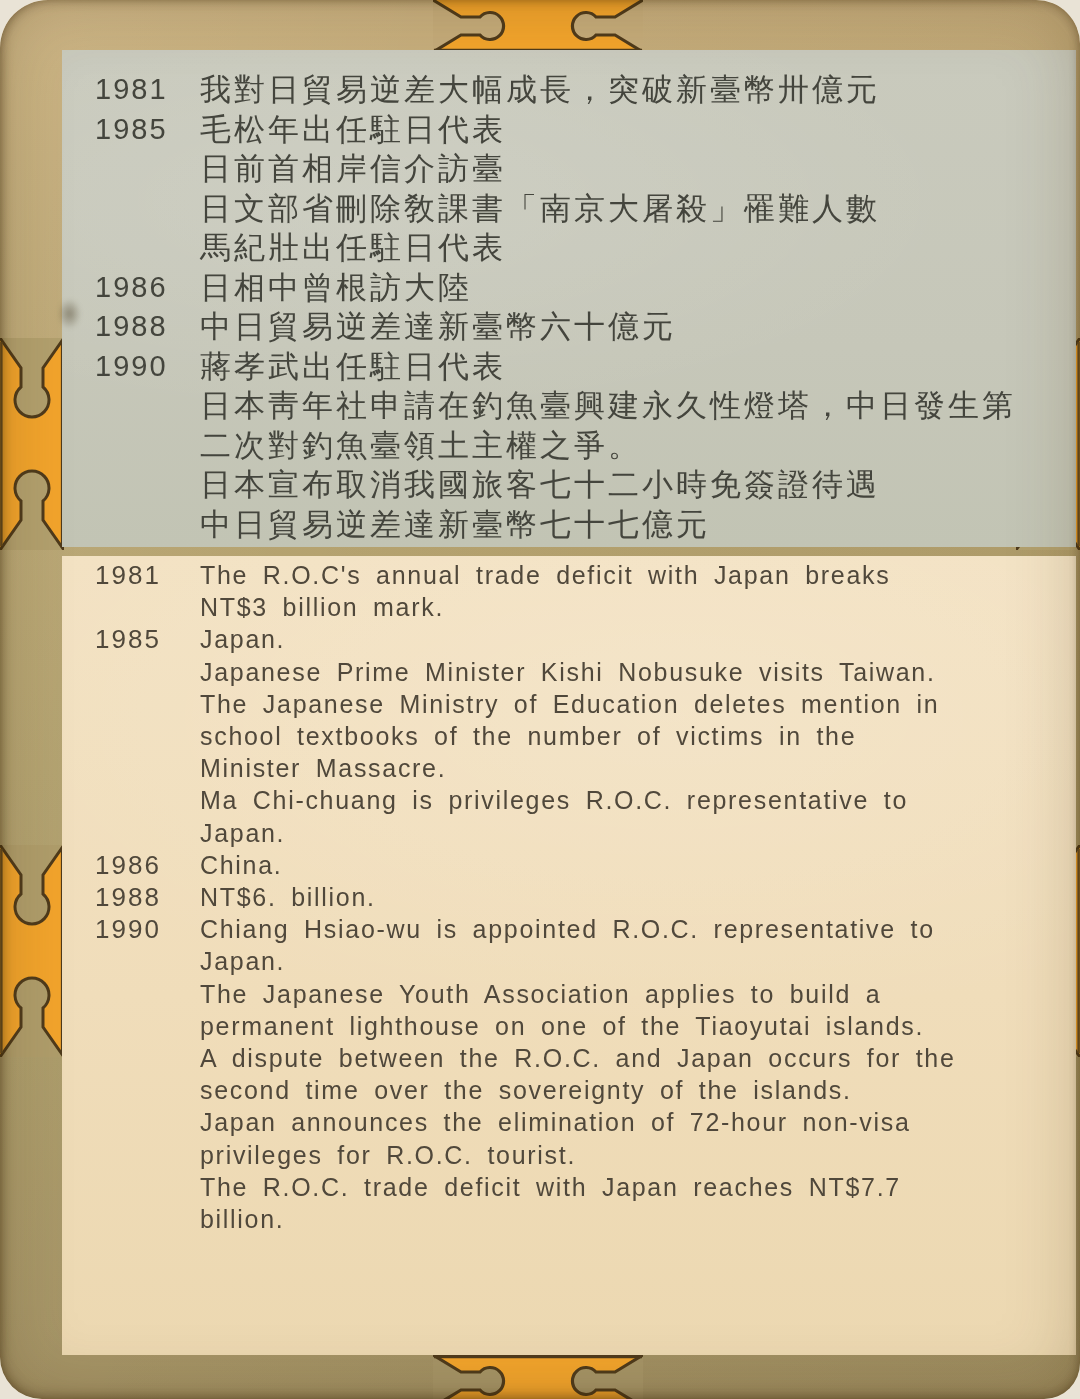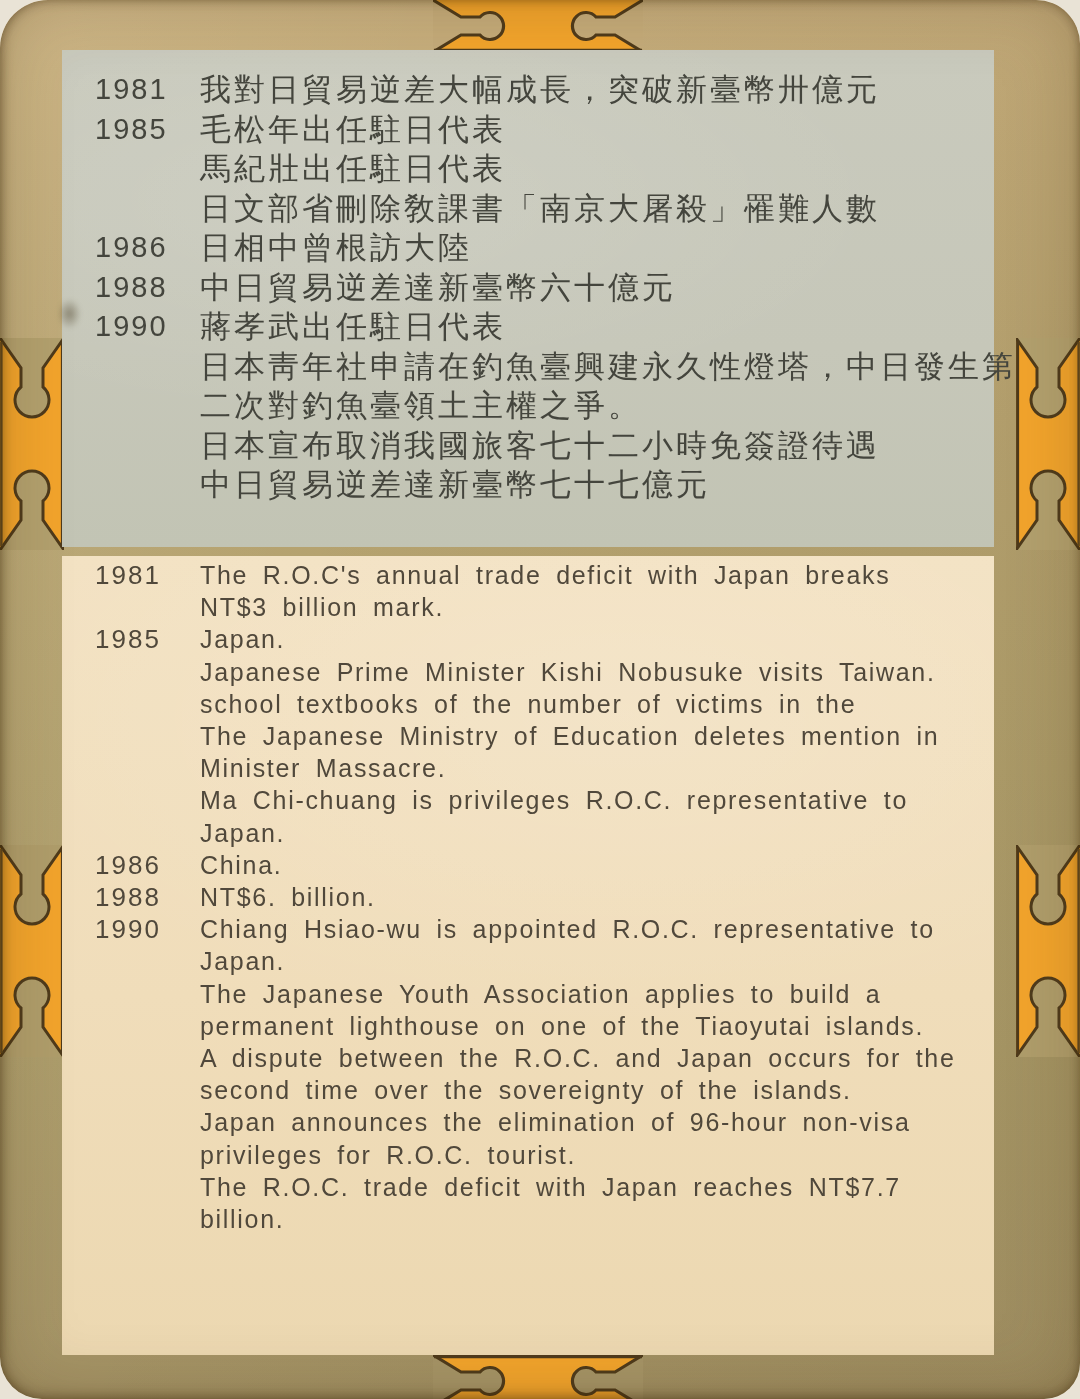--- a/index.html
+++ b/index.html
@@ -11,21 +11,21 @@
     position:relative;
   }
   .page{
     position:absolute;inset:0;
     border-radius:48px 44px 36px 42px;
     background:
       linear-gradient(105deg, rgba(255,245,220,.10), rgba(0,0,0,0) 30%, rgba(60,40,10,.07) 90%),
       linear-gradient(180deg,#c9b080 0%,#c4ac7a 5%,#b8a471 30%,#b1a06d 55%,#ab9b69 75%,#a49366 100%);
     overflow:hidden;
   }
-  .panel{position:absolute;left:62px;width:932px;}
+  .panel{position:absolute;left:62px;width:1014px;}
   .panel-cn{
     top:50px;height:497px;
     background:
       radial-gradient(60% 45% at 30% 30%, rgba(255,255,255,.10), rgba(0,0,0,0)),
       linear-gradient(180deg,#c9cabd 0%,#c6c7b9 60%,#c2c4b4 100%);
     box-sizing:border-box;padding-top:20px;
   }
   .panel-en{
     top:556px;height:799px;
     background:
@@ -133,53 +133,54 @@
     <path d="M0,0 L21,30 L21,49 A17,17 0 1 0 43,49 L43,30 L64,0" fill="none" stroke="#4e3a1b" stroke-width="3"></path>
     <path d="M0,212 L21,182 L21,163 A17,17 0 1 1 43,163 L43,182 L64,212 Z" fill="#af9d6b"></path>
     <path d="M0,212 L21,182 L21,163 A17,17 0 1 1 43,163 L43,182 L64,212" fill="none" stroke="#4e3a1b" stroke-width="3"></path>
     <path d="M62.4,2 L62.4,210" stroke="#4e3a1b" stroke-width="3"></path>
     <path d="M1.4,4 L1.4,208" stroke="#6b5126" stroke-width="2.4"></path>
   </svg>
 
   <div class="panel panel-cn" id="cn-panel">
       <div class="row"><span class="year">1981</span><span class="entry">我對日貿易逆差大幅成長，突破新臺幣卅億元</span></div>
       <div class="row"><span class="year">1985</span><span class="entry">毛松年出任駐日代表</span></div>
+      <div class="row"><span class="year"></span><span class="entry">日前首相岸信介訪臺</span></div>
+      <div class="row"><span class="year"></span><span class="entry">日文部省刪除敎課書「南京大屠殺」罹難人數</span></div>
       <div class="row"><span class="year"></span><span class="entry">馬紀壯出任駐日代表</span></div>
-      <div class="row"><span class="year"></span><span class="entry">日文部省刪除敎課書「南京大屠殺」罹難人數</span></div>
       <div class="row"><span class="year">1986</span><span class="entry">日相中曾根訪大陸</span></div>
       <div class="row"><span class="year">1988</span><span class="entry">中日貿易逆差達新臺幣六十億元</span></div>
       <div class="row"><span class="year">1990</span><span class="entry">蔣孝武出任駐日代表</span></div>
       <div class="row"><span class="year"></span><span class="entry">日本靑年社申請在釣魚臺興建永久性燈塔，中日發生第</span></div>
       <div class="row"><span class="year"></span><span class="entry">二次對釣魚臺領土主權之爭。</span></div>
       <div class="row"><span class="year"></span><span class="entry">日本宣布取消我國旅客七十二小時免簽證待遇</span></div>
       <div class="row"><span class="year"></span><span class="entry">中日貿易逆差達新臺幣七十七億元</span></div>
     </div>
 
   <div class="panel panel-en" id="en-panel">
       <div class="row"><span class="year">1981</span><span class="entry">The R.O.C's annual trade deficit with Japan breaks</span></div>
       <div class="row"><span class="year"></span><span class="entry">NT$3 billion mark.</span></div>
       <div class="row"><span class="year">1985</span></div>
       <div class="row"><span class="year"></span><span class="entry">Japan.</span></div>
       <div class="row"><span class="year"></span><span class="entry">Japanese Prime Minister Kishi Nobusuke visits Taiwan.</span></div>
+      <div class="row"><span class="year"></span><span class="entry">The Japanese Ministry of Education deletes mention in</span></div>
       <div class="row"><span class="year"></span><span class="entry">school textbooks of the number of victims in the</span></div>
-      <div class="row"><span class="year"></span><span class="entry">The Japanese Ministry of Education deletes mention in</span></div>
       <div class="row"><span class="year"></span><span class="entry">Minister Massacre.</span></div>
       <div class="row"><span class="year"></span><span class="entry">Ma Chi-chuang is privileges R.O.C. representative to</span></div>
       <div class="row"><span class="year"></span><span class="entry">Japan.</span></div>
       <div class="row"><span class="year">1986</span></div>
       <div class="row"><span class="year"></span><span class="entry">China.</span></div>
       <div class="row"><span class="year">1988</span></div>
       <div class="row"><span class="year"></span><span class="entry">NT$6. billion.</span></div>
       <div class="row"><span class="year">1990</span><span class="entry">Chiang Hsiao-wu is appointed R.O.C. representative to</span></div>
       <div class="row"><span class="year"></span><span class="entry">Japan.</span></div>
       <div class="row"><span class="year"></span><span class="entry">The Japanese Youth Association applies to build a</span></div>
       <div class="row"><span class="year"></span><span class="entry">permanent lighthouse on one of the Tiaoyutai islands.</span></div>
       <div class="row"><span class="year"></span><span class="entry">A dispute between the R.O.C. and Japan occurs for the</span></div>
       <div class="row"><span class="year"></span><span class="entry">second time over the sovereignty of the islands.</span></div>
-      <div class="row"><span class="year"></span><span class="entry">Japan announces the elimination of 96-hour non-visa</span></div>
+      <div class="row"><span class="year"></span><span class="entry">Japan announces the elimination of 72-hour non-visa</span></div>
       <div class="row"><span class="year"></span><span class="entry">privileges for R.O.C. tourist.</span></div>
       <div class="row"><span class="year"></span><span class="entry">The R.O.C. trade deficit with Japan reaches NT$7.7</span></div>
       <div class="row"><span class="year"></span><span class="entry">billion.</span></div>
     </div>
 
   <div class="stain"></div>
   <div class="vignette"></div>
 </div>
 
 </body></html>

